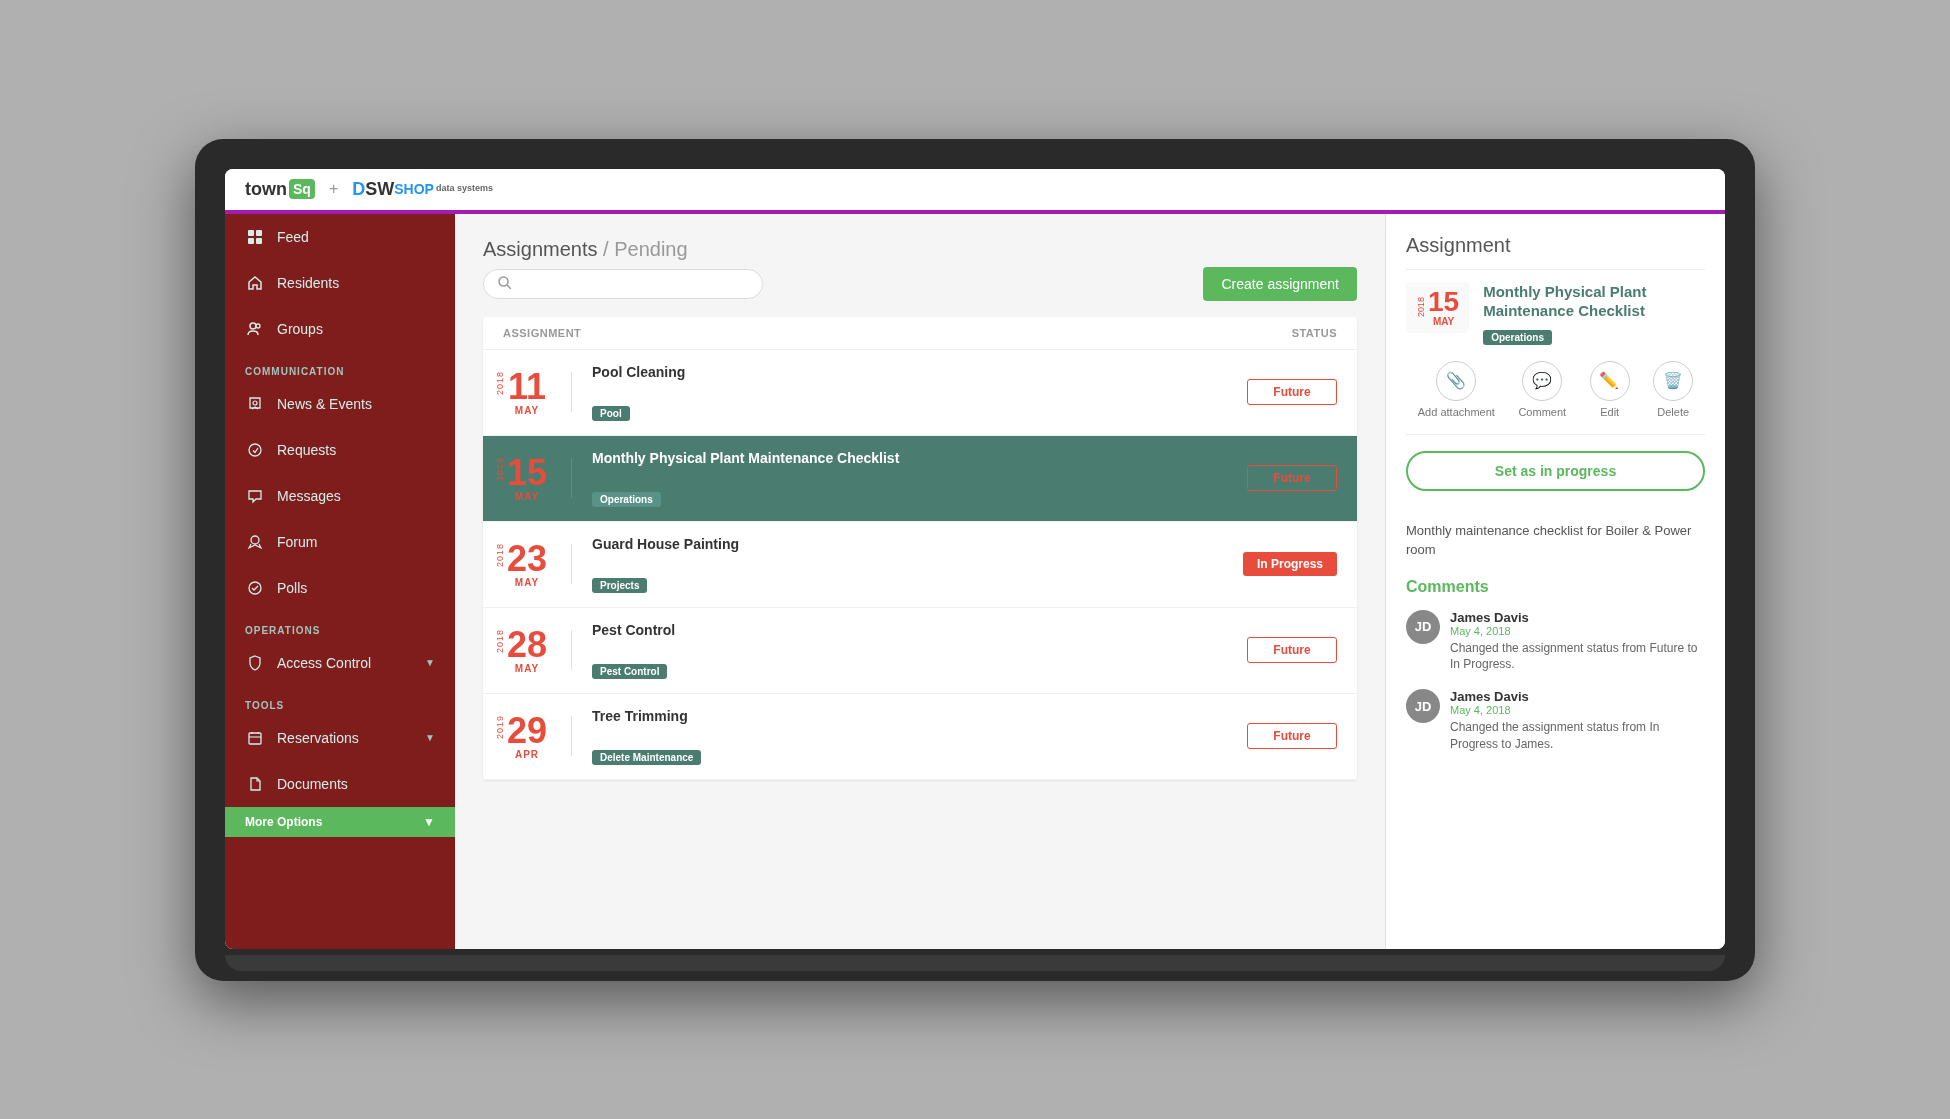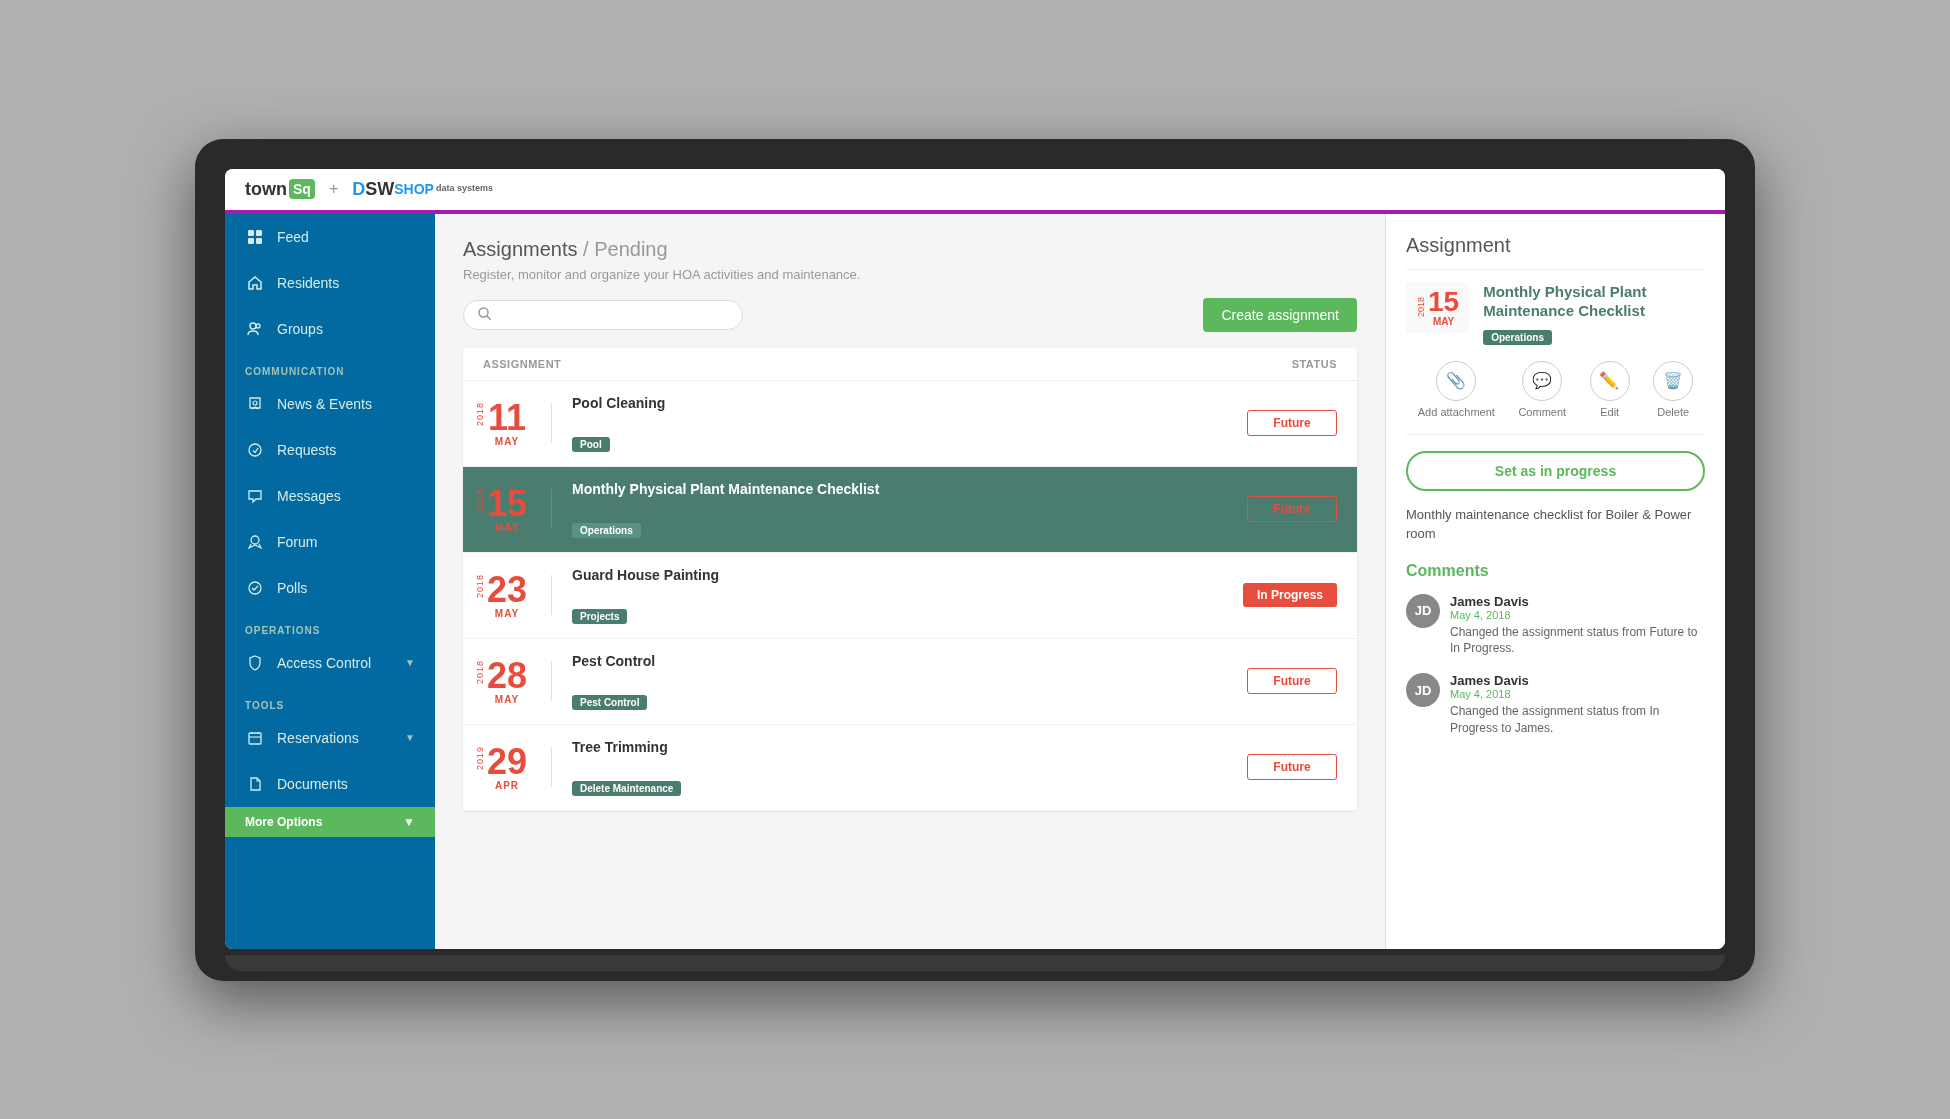--- a/index.html
+++ b/index.html
@@ -70,22 +70,22 @@
     .dsw-w { color: #333; }
     .dsw-shop { color: #2196f3; font-size: 14px; }
     .dsw-sub { color: #666; font-size: 9px; display: block; }
     .main-layout {
       display: flex;
       flex: 1;
       overflow: hidden;
     }
     
     .sidebar {
-      width: 210px;
-      background: #0369a1;
+      width: 230px;
+      background: #7f1d1d;
       flex-shrink: 0;
       overflow-y: auto;
       display: flex;
       flex-direction: column;
     }
     .sidebar-item {
       display: flex;
       align-items: center;
       gap: 12px;
       padding: 13px 20px;
@@ -380,21 +380,21 @@
     .set-progress-btn {
       width: 100%;
       border: 2px solid #5bb85d;
       background: #fff;
       color: #5bb85d;
       font-size: 14px;
       font-weight: 600;
       padding: 10px;
       border-radius: 20px;
       cursor: pointer;
-      margin-bottom: 14px;
+      margin-bottom: 30px;
     }
     .panel-description {
       font-size: 13px;
       color: #555;
       margin-bottom: 18px;
       line-height: 1.5;
     }
     .comments-title {
       font-size: 16px;
       font-weight: 600;
@@ -603,21 +603,20 @@
         </div>
       </div>
 
       <div class="content-area">
         <div class="page-title-row">
           <h2 class="page-title">
             <span>Assignments</span>
             <span class="pending"> / Pending</span>
           </h2>
         </div>
-        <p class="page-subtitle">Register, monitor and organize your HOA activities and maintenance.</p>
 
         <div class="toolbar-row">
           <div class="search-box">
             <span class="search-icon-svg">
               <svg width="13" height="13" viewBox="0 0 13 13" fill="none">
                 <circle cx="5.5" cy="5.5" r="4.5" stroke="#999" stroke-width="1.5"></circle>
                 <line x1="9" y1="9" x2="13" y2="13" stroke="#999" stroke-width="1.5"></line>
               </svg>
             </span>
             <input class="search-input" type="text" placeholder="" style="">

